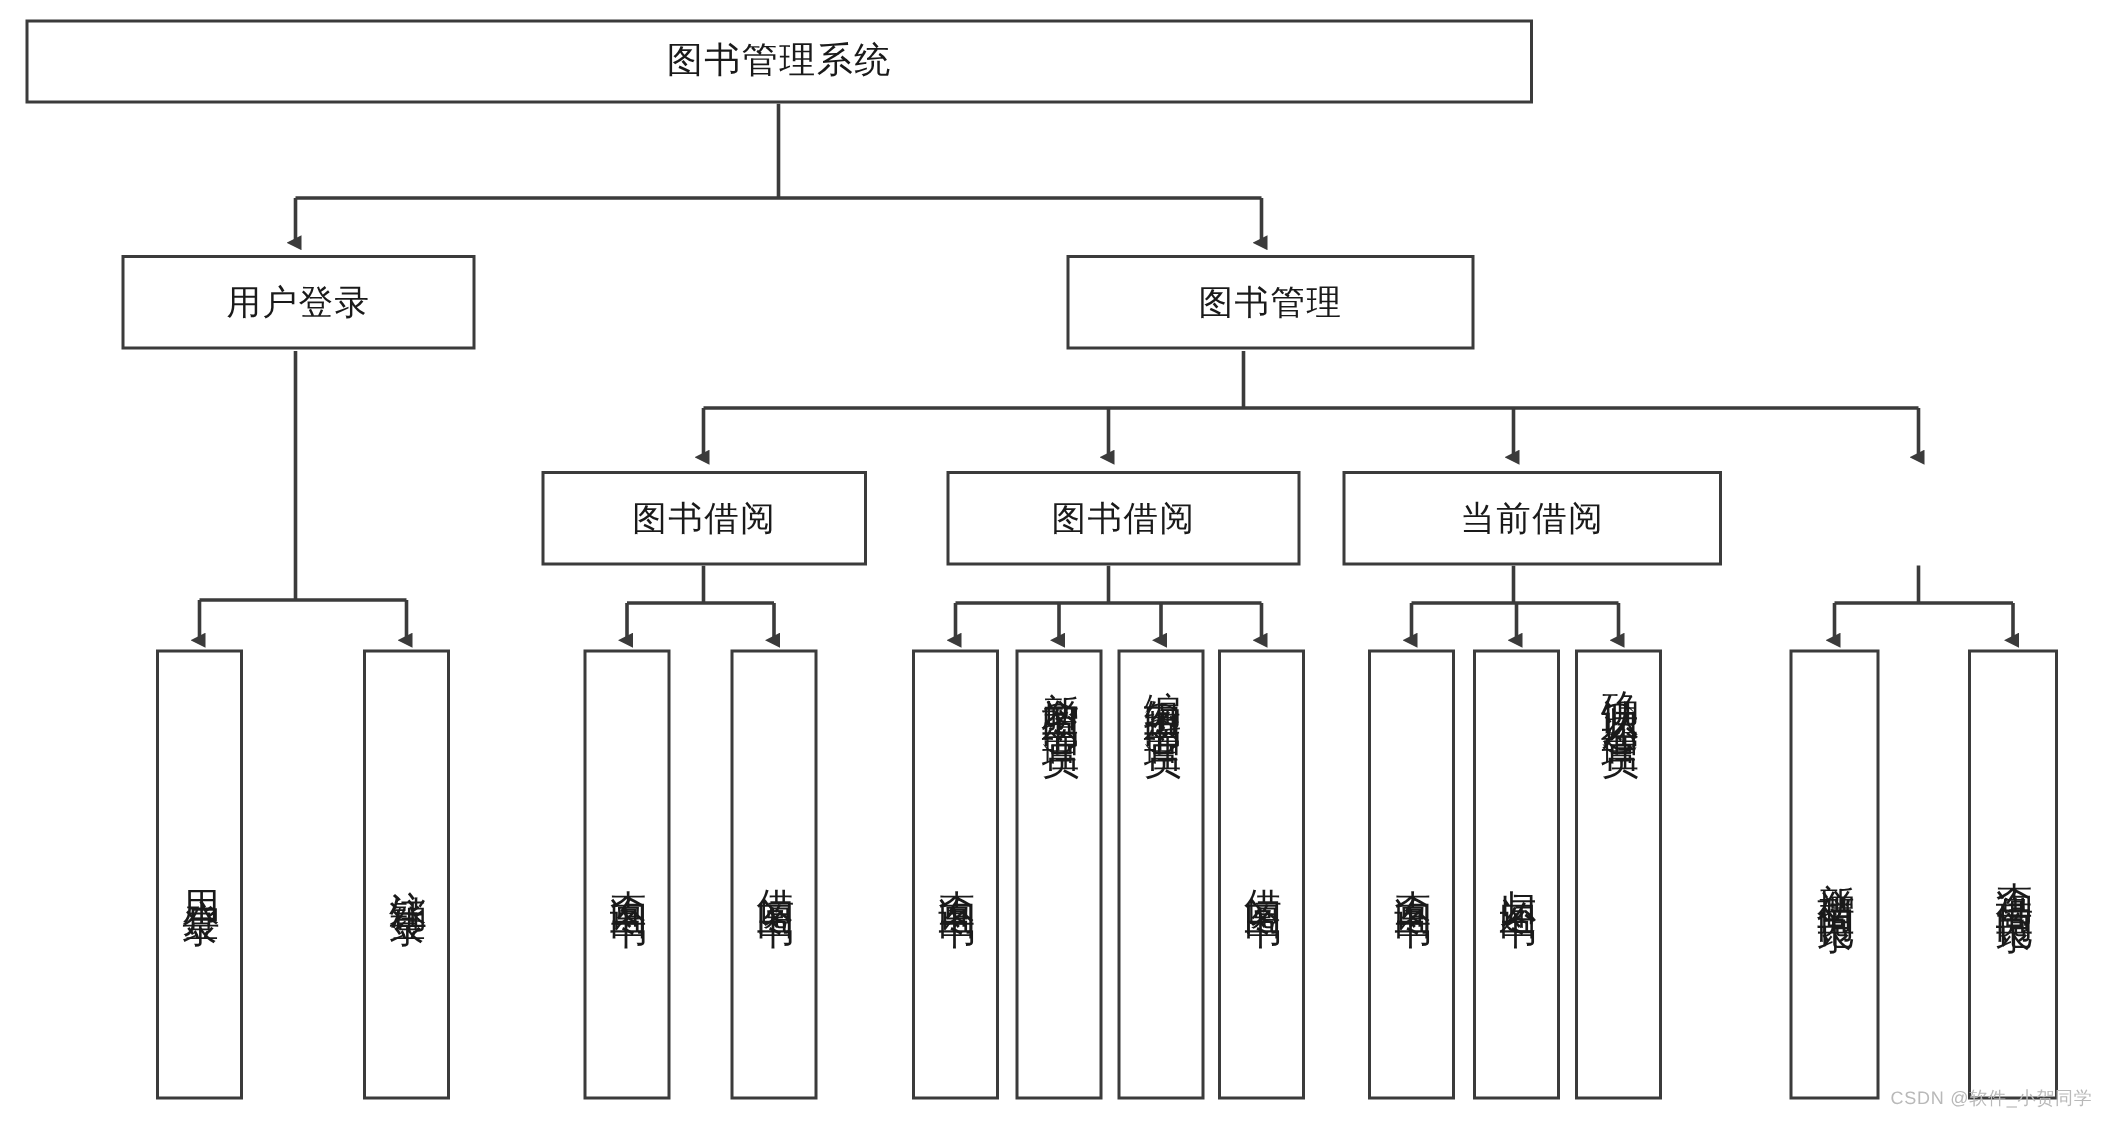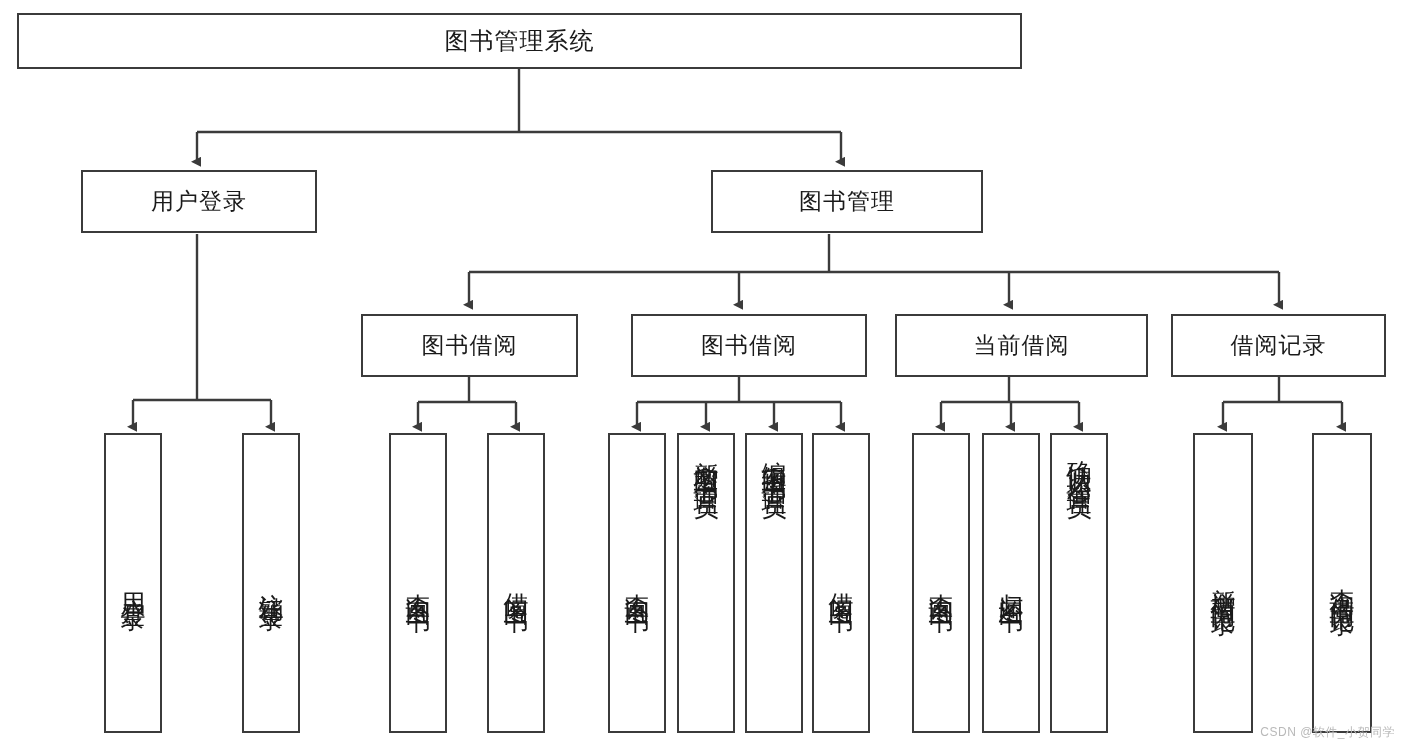--- a/index.html
+++ b/index.html
@@ -150,23 +150,20 @@
   </div>
 
   <div class="node horiz" style="left:631px; top:314px; width:236px; height:63px;">
     <span class="label">图书借阅</span>
   </div>
 
   <div class="node horiz" style="left:895px; top:314px; width:253px; height:63px;">
     <span class="label">当前借阅</span>
   </div>
 
-  <div class="node horiz" style="left:1171px; top:314px; width:215px; height:63px;">
-    <span class="label">借阅记录</span>
-  </div>
 
   <div class="node vert center" style="left:104px; top:433px; width:58px; height:300px;">
     <span class="label">用户登录</span>
   </div>
 
   <div class="node vert center" style="left:242px; top:433px; width:58px; height:300px;">
     <span class="label">注销登录</span>
   </div>
 
   <div class="node vert center" style="left:389px; top:433px; width:58px; height:300px;">

